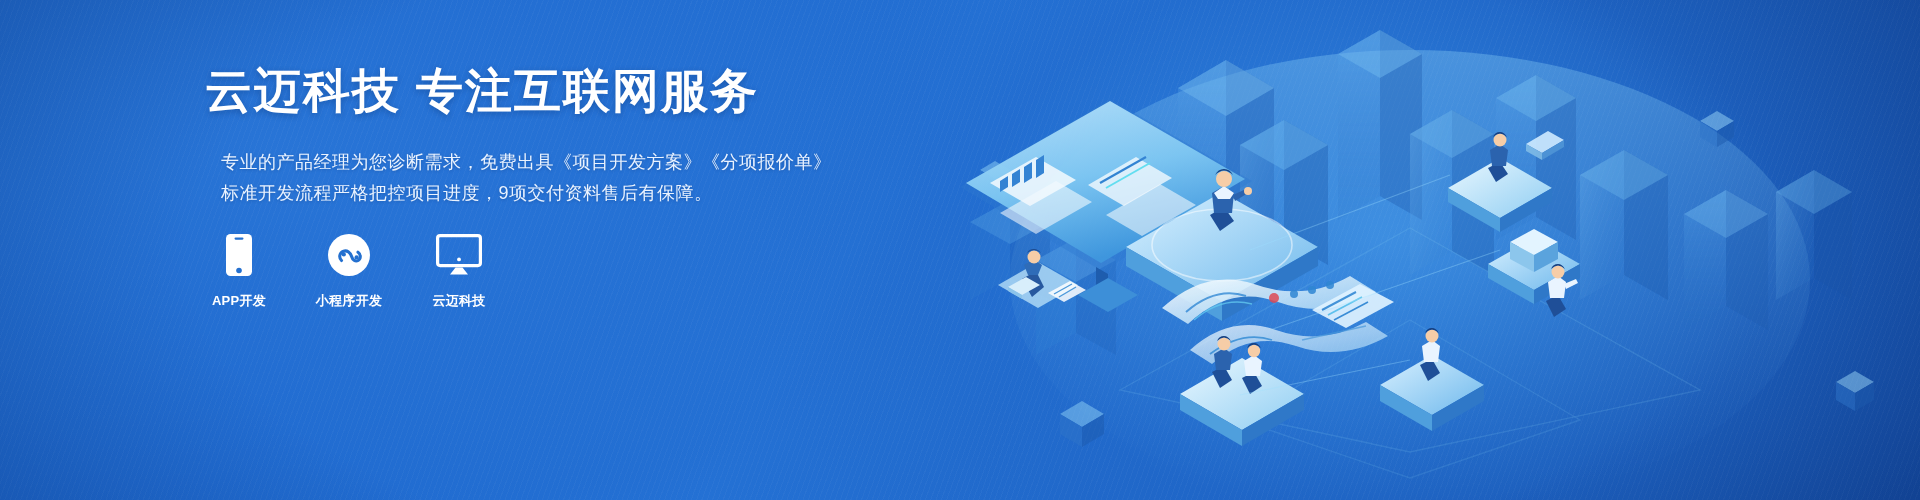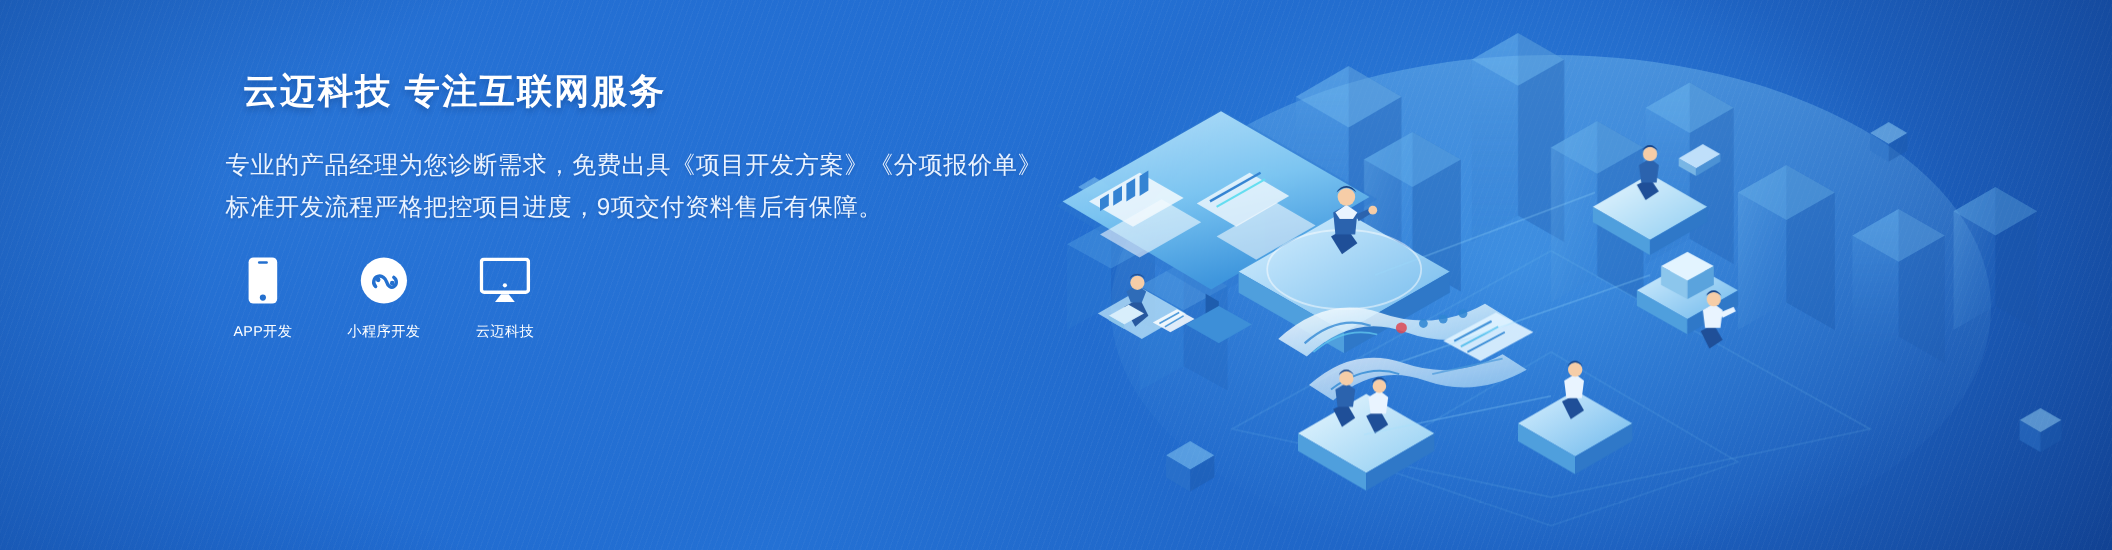--- a/index.html
+++ b/index.html
@@ -24,45 +24,45 @@
   .vignette{
     position:absolute;inset:0;
     background:radial-gradient(ellipse 1400px 620px at 50% 50%, rgba(0,0,0,0) 55%, rgba(8,40,100,0.38) 100%);
     pointer-events:none;
   }
   
   .content{
     position:absolute;left:205px;top:66px;width:700px;z-index:8;
   }
   .headline{
-    font-size:32px;line-height:1.08;font-weight:bold;color:#ffffff;
-    letter-spacing:2px;margin:0 0 30px 16px;white-space:nowrap;
+    font-size:47px;line-height:1.08;font-weight:bold;color:#ffffff;
+    letter-spacing:2px;margin:0 0 30px 0;white-space:nowrap;
     text-shadow:0 2px 6px rgba(6,36,90,0.32);
   }
   .sub{
-    font-size:22px;line-height:1.75;color:#eaf3ff;font-weight:normal;
-    letter-spacing:0.5px;margin:0;white-space:nowrap;
+    font-size:18px;line-height:1.75;color:#eaf3ff;font-weight:normal;
+    letter-spacing:0.5px;margin:16px;white-space:nowrap;
     text-shadow:0 1px 3px rgba(6,36,90,0.25);
   }
   .sub-line{display:block;}
   
   .icons{
     position:absolute;left:205px;top:232px;display:flex;
     align-items:flex-end;gap:42px;z-index:9;
   }
   .icon-item{
     display:flex;flex-direction:column;align-items:center;width:68px;
   }
   .icon-glyph{
     height:46px;display:flex;align-items:center;justify-content:center;
     margin-bottom:14px;
   }
   .icon-glyph svg{display:block;}
   .icon-label{
-    font-size:13px;font-weight:normal;color:#ffffff;white-space:nowrap;
+    font-size:13px;font-weight:bold;color:#ffffff;white-space:nowrap;
     letter-spacing:0.3px;
   }
   
   .art{
     position:absolute;right:0;top:0;width:980px;height:500px;z-index:4;
     pointer-events:none;
   }
   .art svg{display:block;}
 </style>
 </head>

